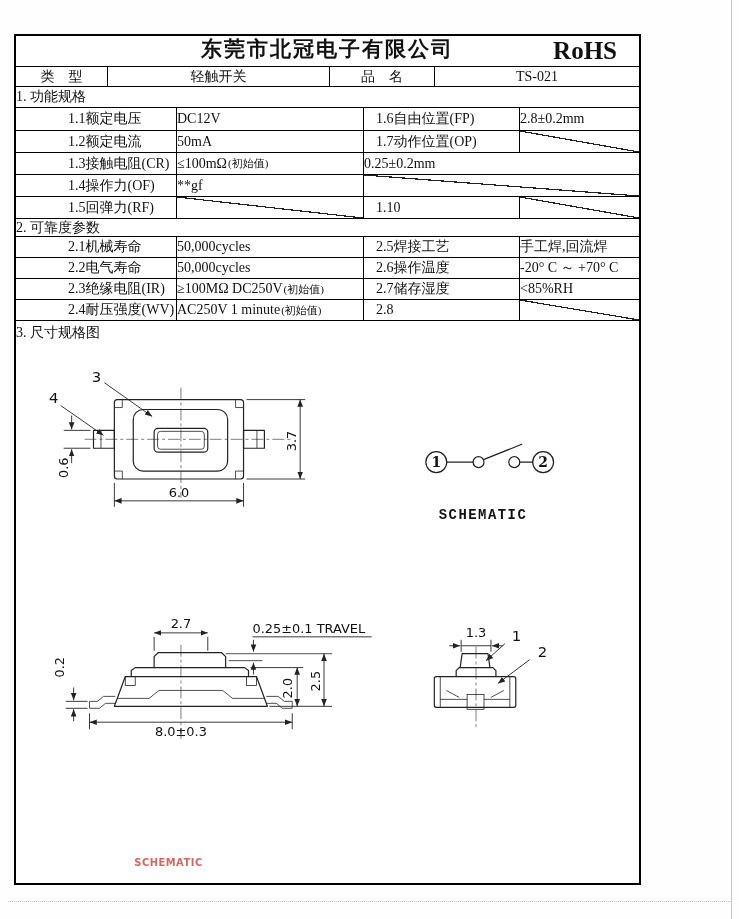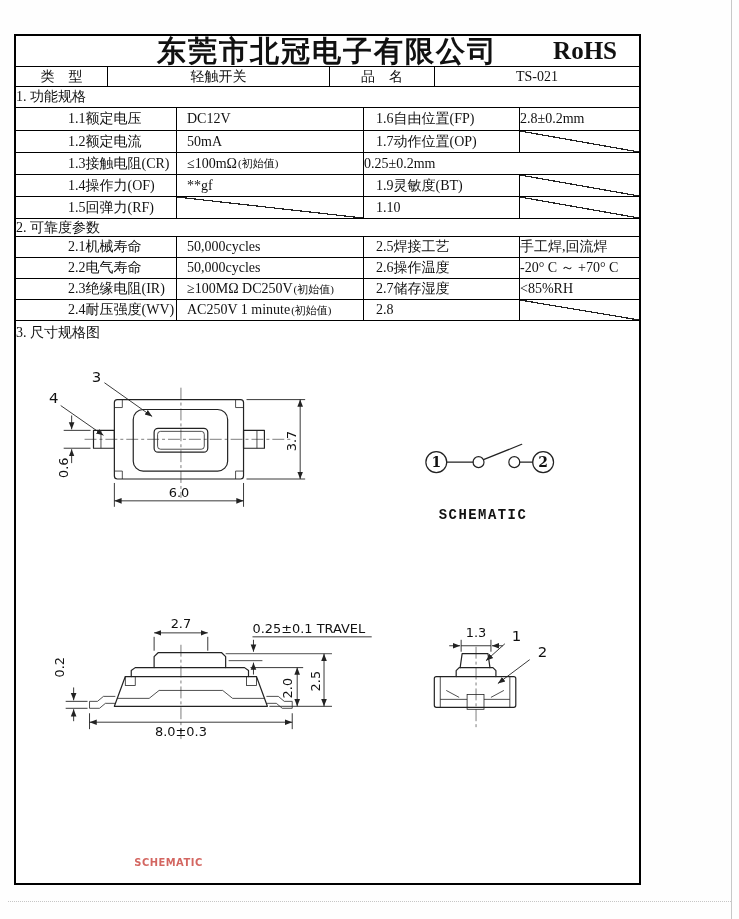--- a/index.html
+++ b/index.html
@@ -10,42 +10,42 @@
   }
   .artifact-right{position:absolute;left:731px;top:0;width:1px;height:919px;background:#9a9a9a;opacity:.55;}
   .artifact-bottom{position:absolute;left:8px;top:901px;width:723px;border-top:1px dotted #9a9a9a;opacity:.55;}
   .frame{
     position:absolute;left:14px;top:34px;width:627px;height:851px;
     border:2px solid #000;box-sizing:border-box;background:#fff;
   }
   .hrow{position:relative;height:30px;box-sizing:border-box;}
   .company{
     position:absolute;left:0;right:0;top:0;height:30px;line-height:30px;
-    text-align:center;font-weight:bold;font-size:29px;letter-spacing:2px;
-    font-family:Liberation Sans, sans-serif;
+    text-align:center;font-weight:bold;font-size:21px;letter-spacing:2px;
+    font-family:Liberation Mono, monospace;
   }
   .rohs{
     position:absolute;right:22px;top:0;height:30px;line-height:30px;
     font-size:25px;font-weight:bold;font-family:"Liberation Serif",serif;
   }
   .row{display:flex;box-sizing:border-box;border-top:1px solid #000;}
   .trow{height:20px;}
   .sec{height:21px;align-items:center;font-size:14px;}
   .sec2{height:18px;}
   .sec3{height:25px;}
   .r23{height:23px;}
   .r22{height:22px;}
   .r21{height:21px;}
   .cell{
     box-sizing:border-box;display:flex;align-items:center;
     font-size:14px;white-space:nowrap;overflow:hidden;
   }
   .cell + .cell{border-left:1px solid #000;}
   .c1{width:124px;padding-left:16px;margin-left:36px;}
-  .c2{width:187px;padding-left:10px;}
+  .c2{width:187px;}
   .c3{width:156px;padding-left:12px;}
   .c4{flex:1;}
   .tc1{width:91px;justify-content:center;}
   .tc2{width:222px;justify-content:center;}
   .tc3{width:105px;justify-content:center;}
   .tc4{flex:1;justify-content:center;}
   .note{font-size:11px;margin-left:1px;}
   .slash{position:relative;padding:0;}
   .slash::after{
     content:"";position:absolute;inset:0;
@@ -102,21 +102,20 @@
     <div class="cell c1">1.3接触电阻(CR)</div>
     <div class="cell c2">
         <span>≤100mΩ</span>
         <span class="note">(初始值)</span>
       </div>
     <div class="cell c4">0.25±0.2mm</div>
   </div>
   <div class="row r22">
     <div class="cell c1">1.4操作力(OF)</div>
     <div class="cell c2">**gf</div>
-    <div class="cell c3">1.9灵敏度(BT)</div>
     <div class="cell c4 slash"></div>
   </div>
   <div class="row r22">
     <div class="cell c1">1.5回弹力(RF)</div>
     <div class="cell c2 slash"></div>
     <div class="cell c3">1.10</div>
     <div class="cell c4 slash"></div>
   </div>
 
   <div class="row sec sec2">2.  可靠度参数</div>

